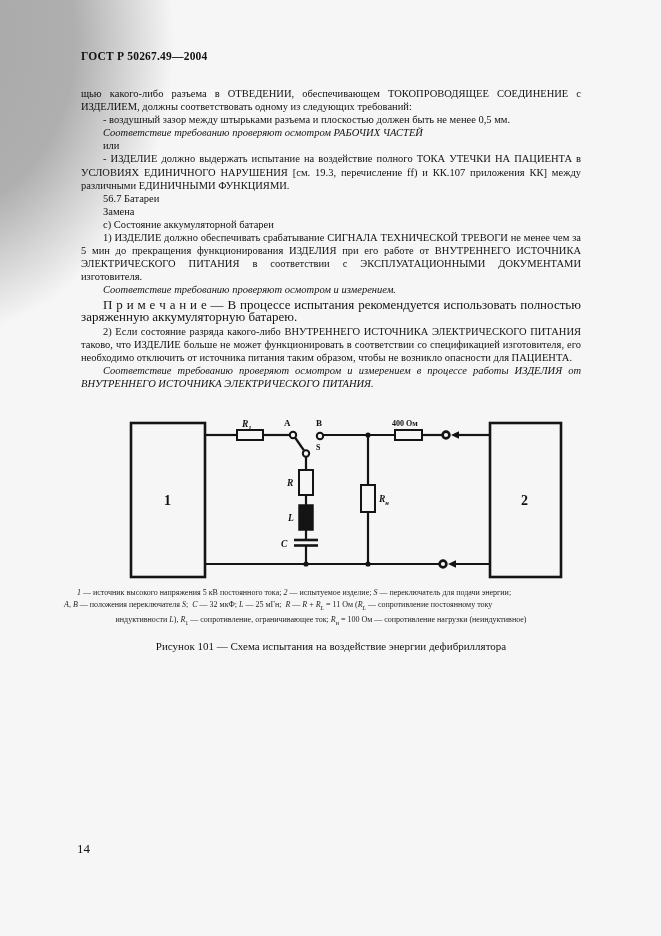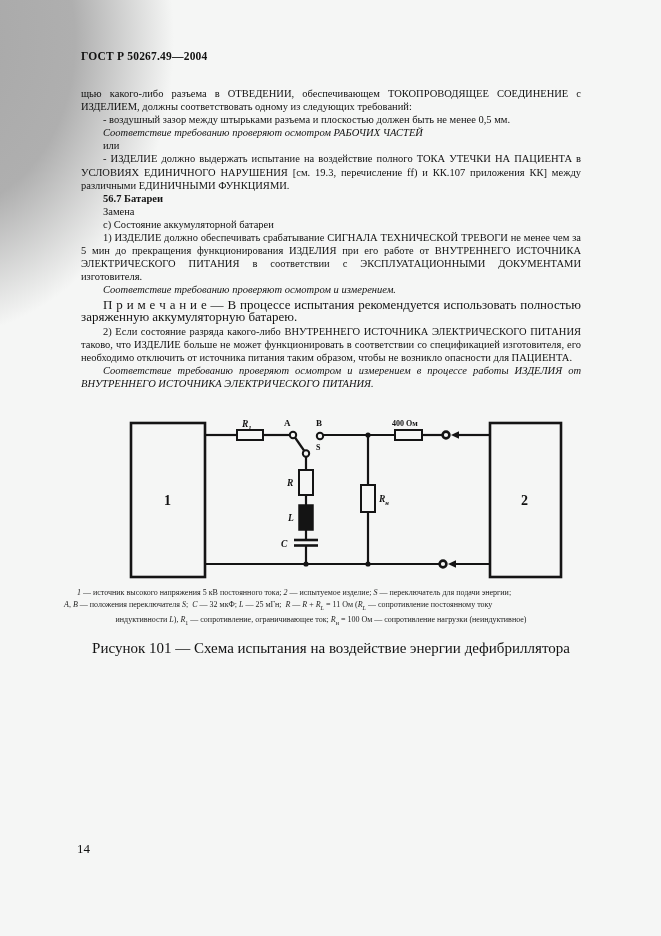--- a/index.html
+++ b/index.html
@@ -16,34 +16,34 @@
     left:81px;top:50px;width:500px;
     font-weight:bold;font-size:11.5px;letter-spacing:.2px;
   }
   .body-text{
     left:81px;top:87px;width:500px;
     font-size:10.5px;line-height:13.1px;
   }
   .body-text p{margin:0;text-align:justify;text-indent:22px;}
   .body-text p.no-indent{text-indent:0;}
   .body-text p.italic{font-style:italic;}
-  .body-text p.bold{font-weight:bold;}
+  .body-text p.bold{font-weight:normal;}
   .body-text p.note{font-size:13px;line-height:12.2px;margin:2px 0;}
   .figure-wrap{left:128px;top:416px;width:440px;height:166px;}
   .legend{
     left:64px;top:587px;width:514px;
     font-size:8px;line-height:11.6px;color:#1c1c1c;
   }
   .legend .l1{padding-left:13px;}
   .legend .l3{text-align:center;}
   .legend i{font-style:italic;}
   .legend sub{font-size:6px;}
   .caption{
     left:81px;top:640px;width:500px;text-align:center;
-    font-size:15px;
+    font-size:11px;
   }
   .page-number{left:77px;top:841px;font-size:13px;}
   svg .wire{stroke:#141414;stroke-width:2.2;fill:none;}
   svg .thick{stroke:#141414;stroke-width:2.6;fill:none;}
   svg .comp{stroke:#141414;stroke-width:2;fill:#f5f6f5;}
   svg .fillc{stroke:#141414;stroke-width:1.5;fill:#141414;}
   svg .dot{fill:#141414;stroke:none;}
   svg .lbl{font-family:"Liberation Serif",serif;font-weight:bold;font-size:9px;fill:#121212;}
   svg .lbl-it{font-family:"Liberation Serif",serif;font-weight:bold;font-style:italic;font-size:9.5px;fill:#121212;}
   svg .lbl-big{font-family:"Liberation Serif",serif;font-weight:bold;font-size:14px;fill:#121212;}

